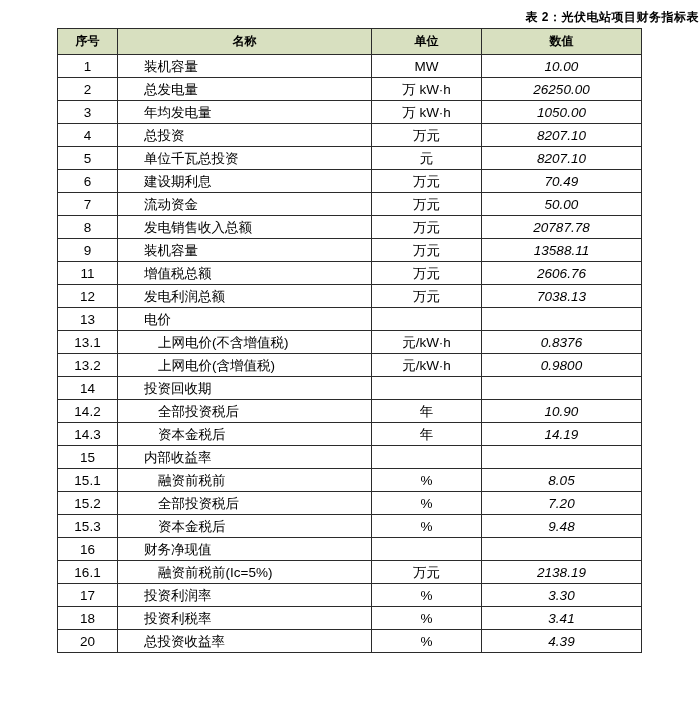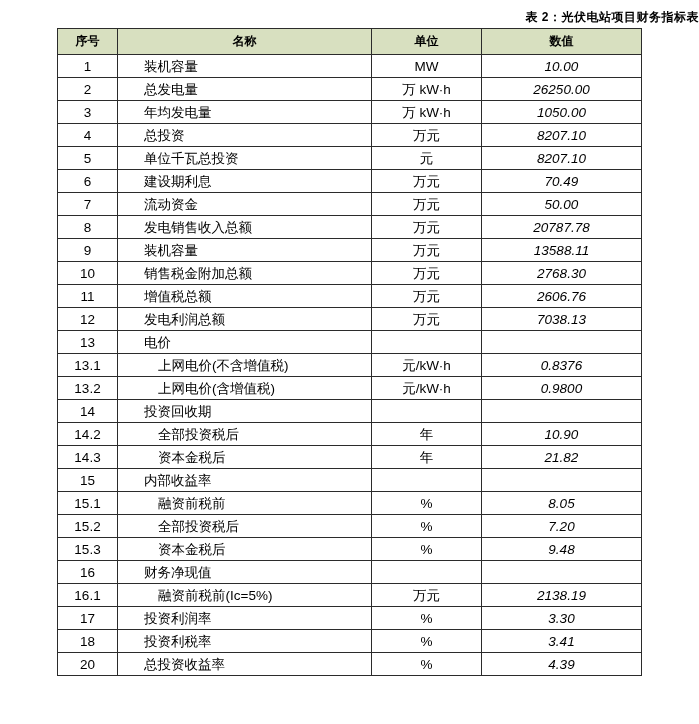--- a/index.html
+++ b/index.html
@@ -135,26 +135,20 @@
           <td class="unit">万元</td>
           <td class="value">20787.78</td>
         </tr>
         <tr>
           <td class="no">9</td>
           <td class="name left">装机容量</td>
           <td class="unit">万元</td>
           <td class="value">13588.11</td>
         </tr>
         <tr>
-          <td class="no">10</td>
-          <td class="name left">销售税金附加总额</td>
-          <td class="unit">万元</td>
-          <td class="value">2768.30</td>
-        </tr>
-        <tr>
           <td class="no">11</td>
           <td class="name left">增值税总额</td>
           <td class="unit">万元</td>
           <td class="value">2606.76</td>
         </tr>
         <tr>
           <td class="no">12</td>
           <td class="name left">发电利润总额</td>
           <td class="unit">万元</td>
           <td class="value">7038.13</td>
@@ -186,21 +180,21 @@
         <tr>
           <td class="no">14.2</td>
           <td class="name indent">全部投资税后</td>
           <td class="unit">年</td>
           <td class="value">10.90</td>
         </tr>
         <tr>
           <td class="no">14.3</td>
           <td class="name indent">资本金税后</td>
           <td class="unit">年</td>
-          <td class="value">21.82</td>
+          <td class="value">14.19</td>
         </tr>
         <tr>
           <td class="no">15</td>
           <td class="name left">内部收益率</td>
           <td class="unit"></td>
           <td class="value"></td>
         </tr>
         <tr>
           <td class="no">15.1</td>
           <td class="name indent">融资前税前</td>

